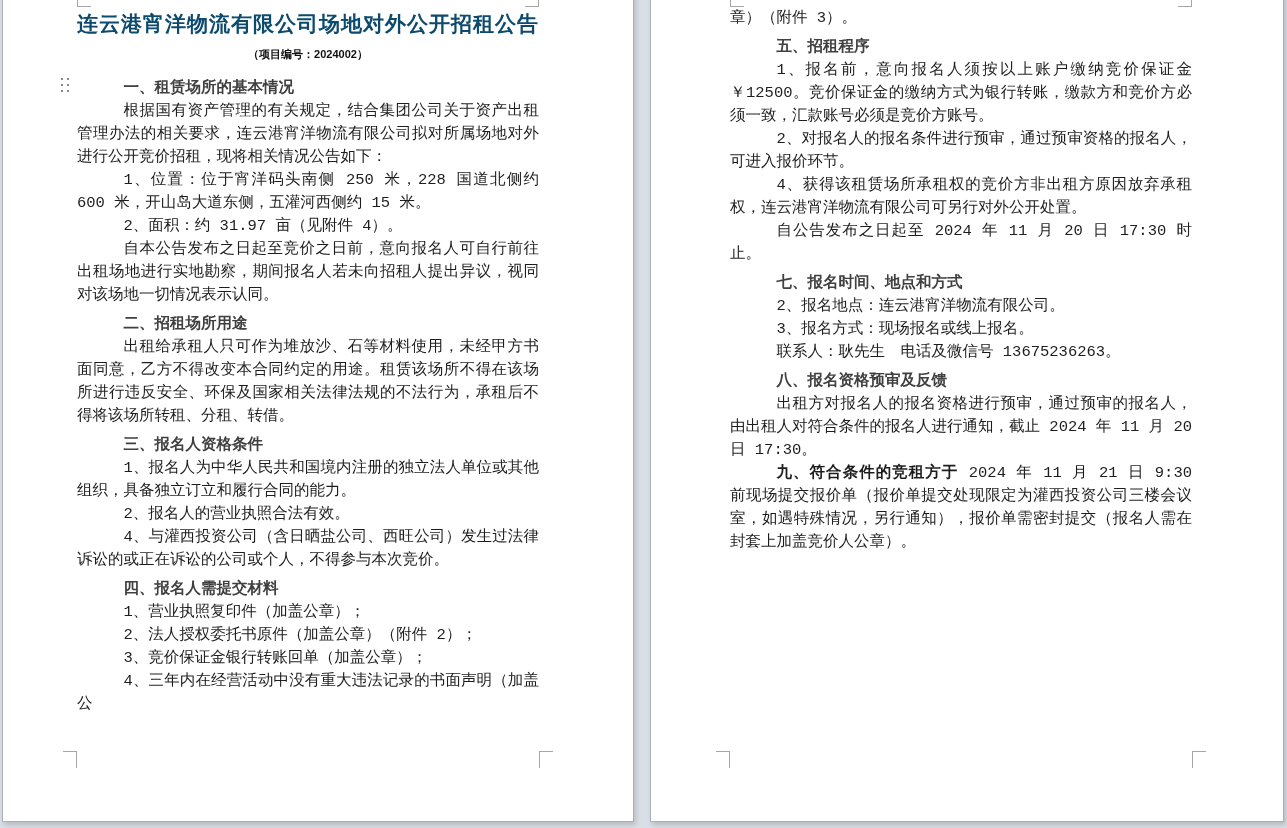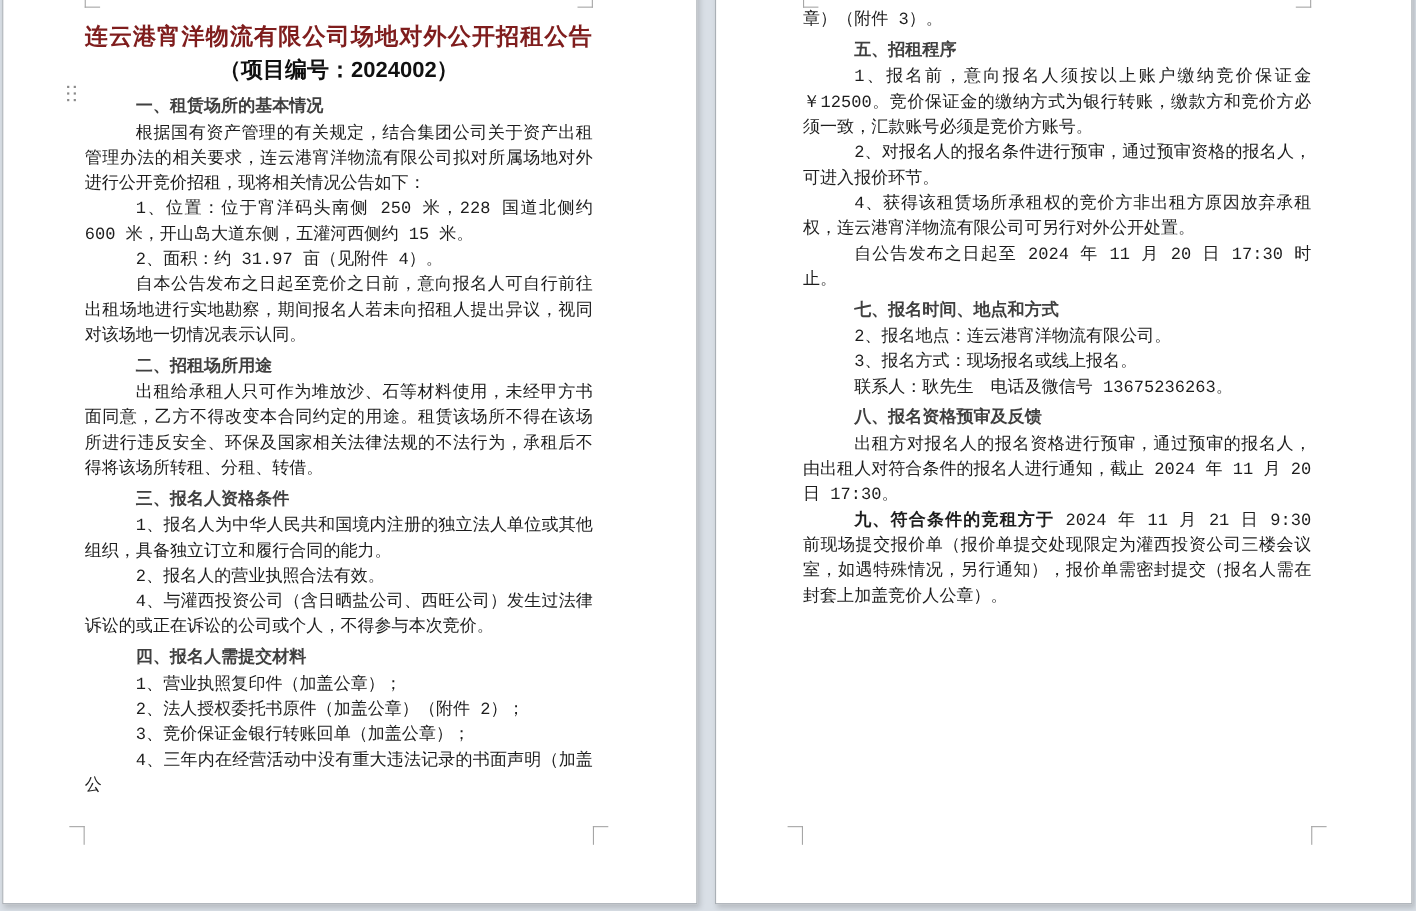--- a/index.html
+++ b/index.html
@@ -47,27 +47,27 @@
     color:#404040;
     margin:4px 0 2px 0;
   }
   .title{
     font-family:"Liberation Sans","DejaVu Sans",sans-serif;
     font-weight:bold;
     font-size:21px;
     line-height:30px;
     text-align:center;
     letter-spacing:1px;
-    color:#7f1d1d;
-    margin:12px 0 4px 0;
+    color:#0c4a6e;
+    margin:2px 0 4px 0;
   }
   .subtitle{
     font-family:"Liberation Sans","DejaVu Sans",sans-serif;
     font-weight:bold;
-    font-size:20px;
+    font-size:11px;
     line-height:22px;
     text-align:center;
     color:#101010;
     margin:0 0 10px 0;
   }
   .b{font-weight:bold;}
   .u{text-decoration:underline;text-underline-offset:4px;text-decoration-thickness:1.5px;}
 
   
   .mk{position:absolute;border:0 solid #a6a6a6;box-sizing:border-box;}

